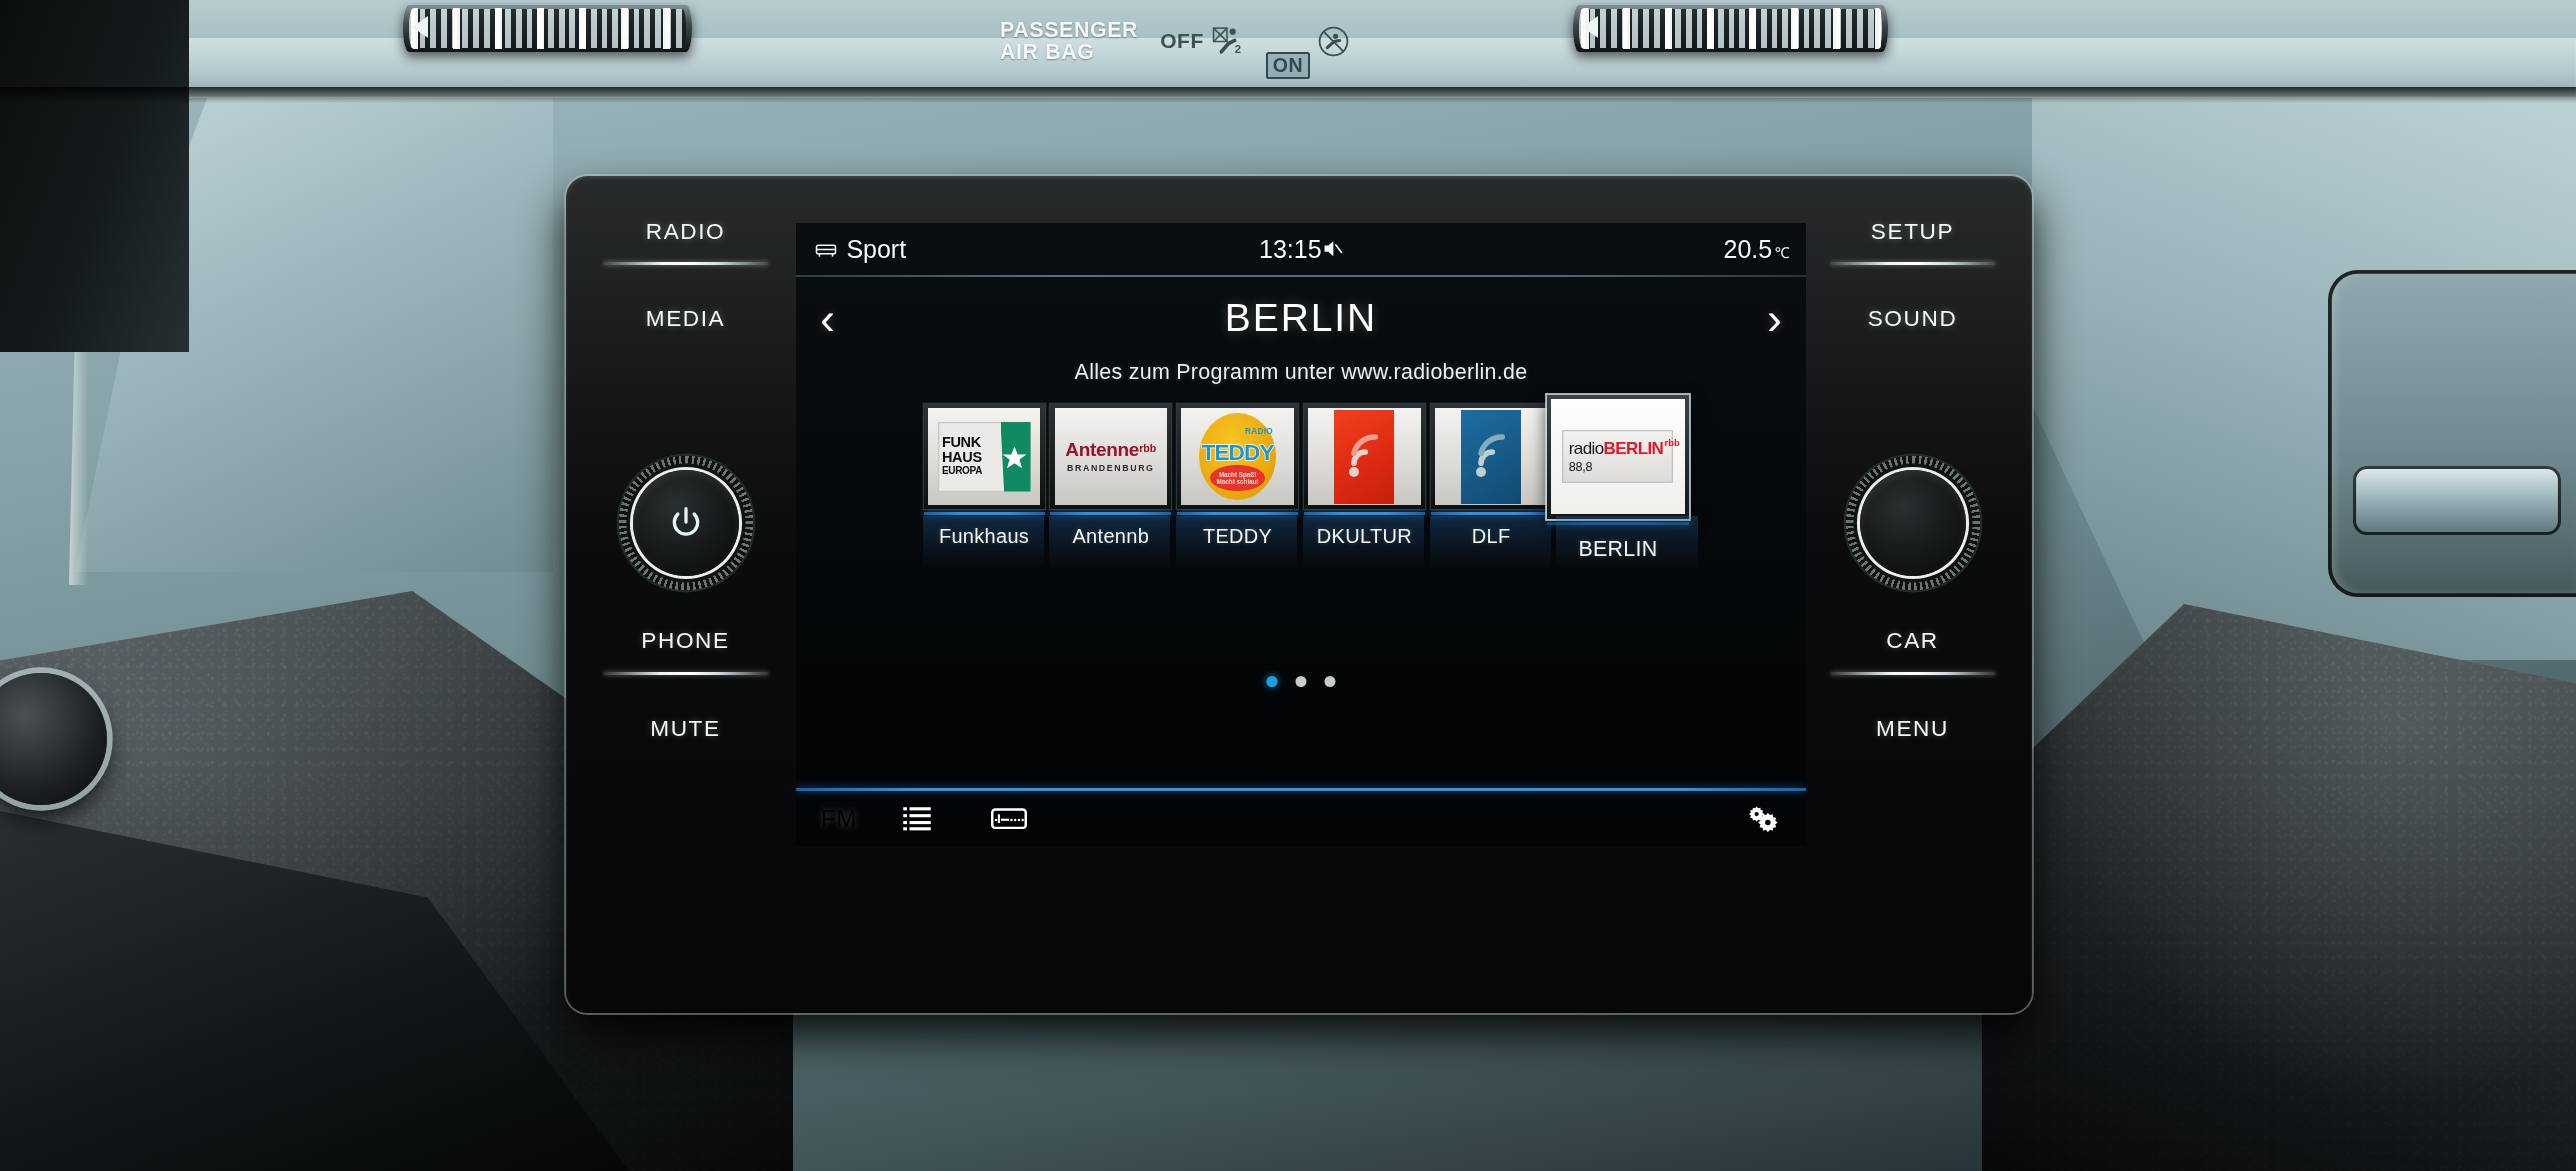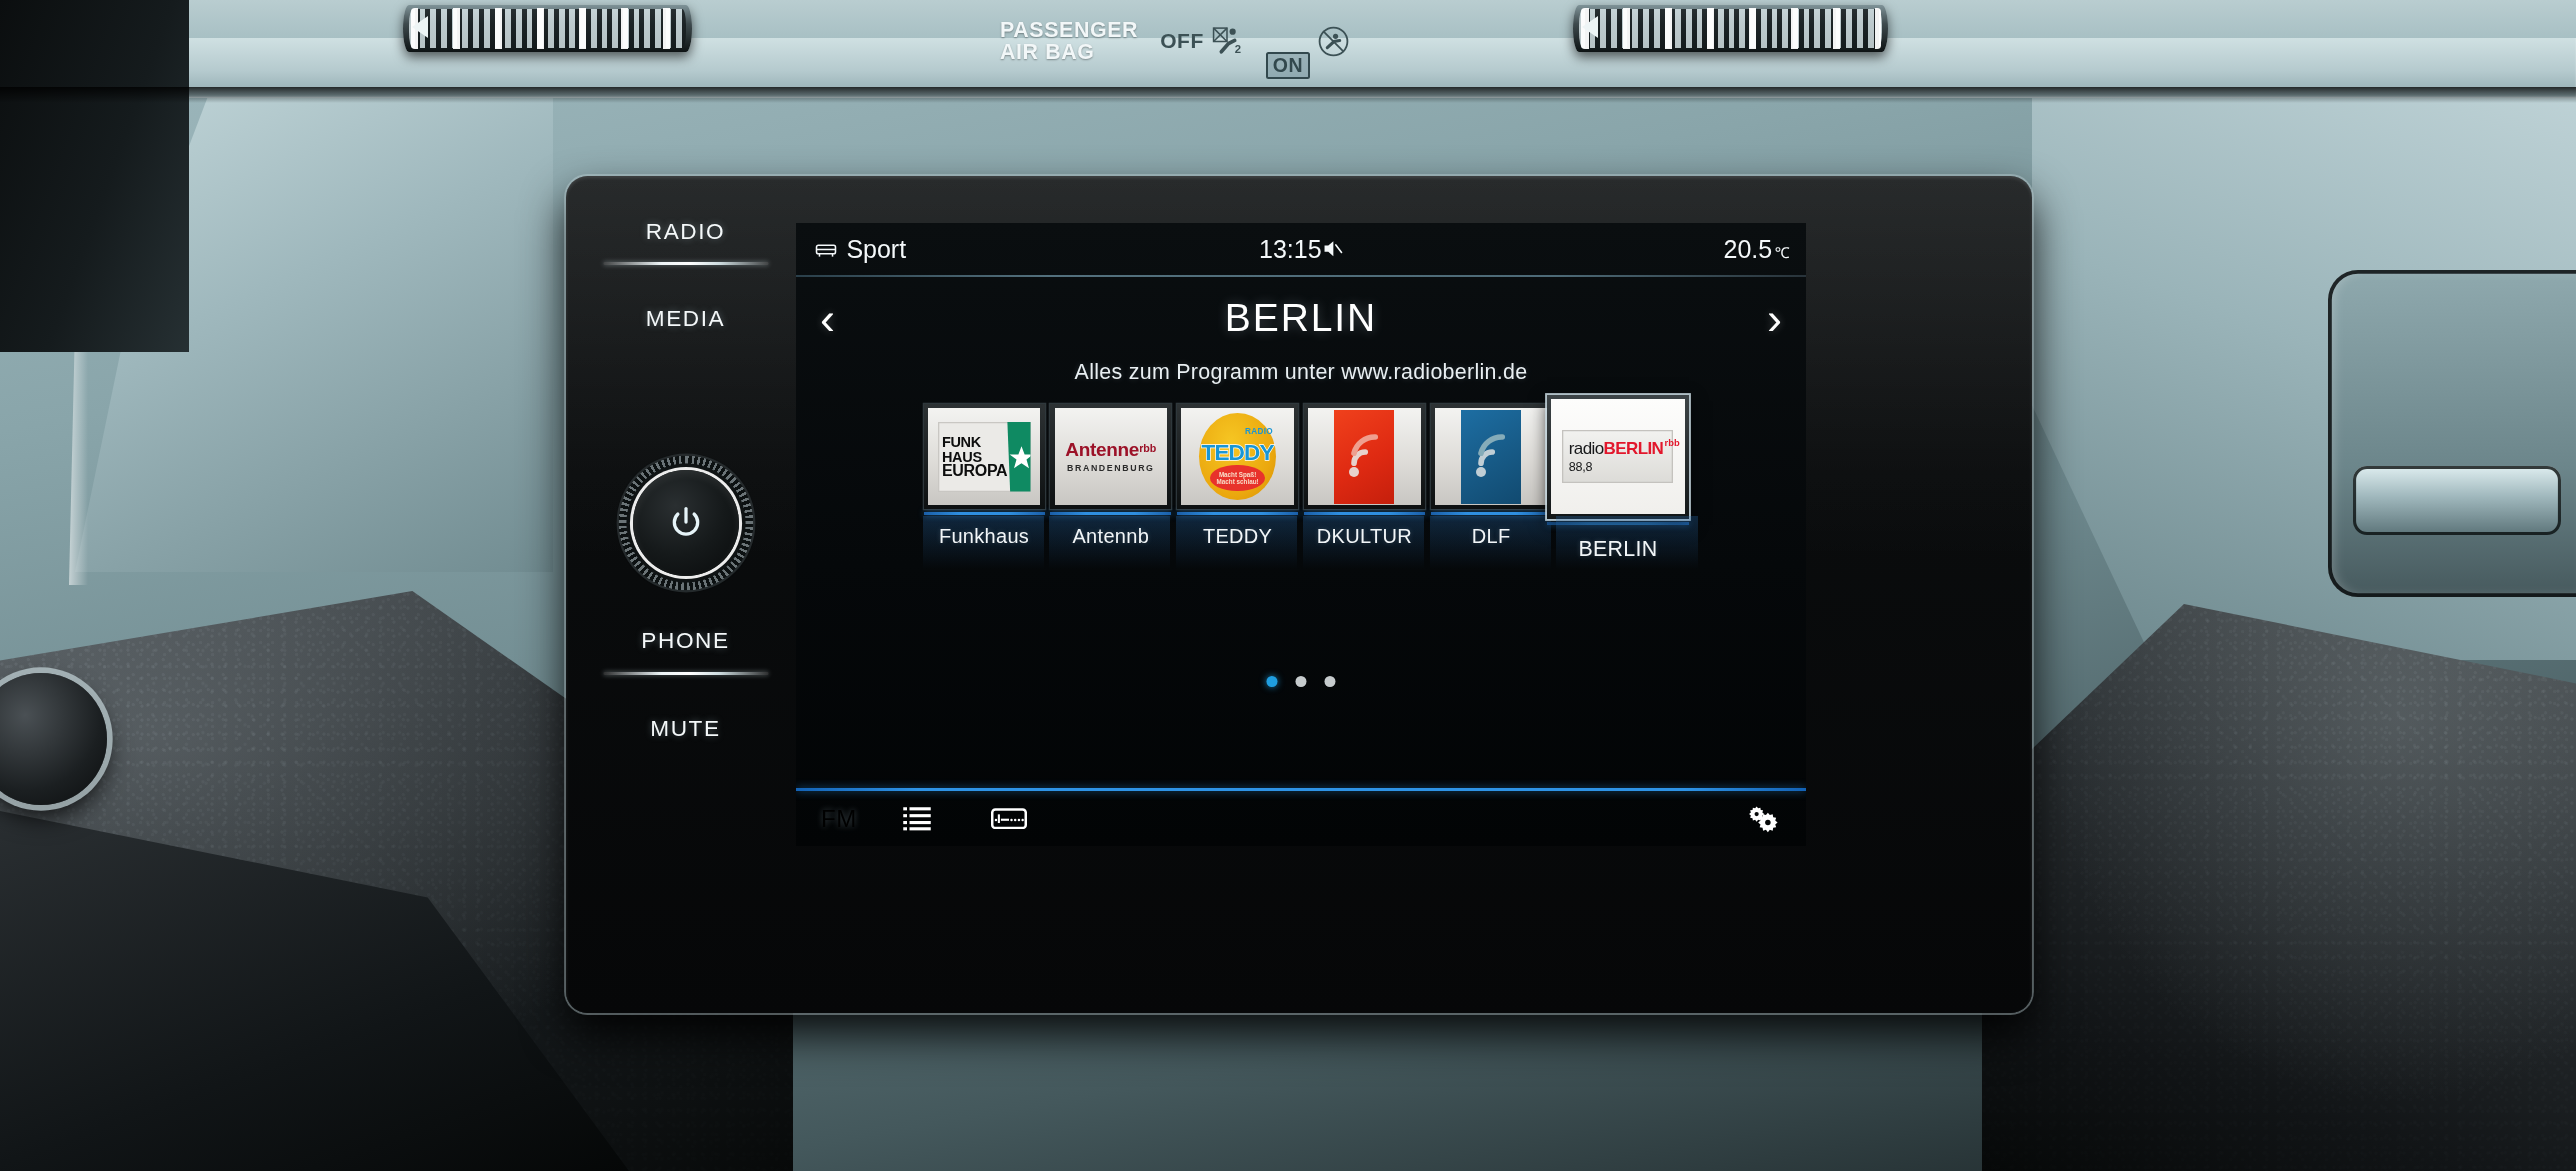--- a/index.html
+++ b/index.html
@@ -190,21 +190,21 @@
   .preset.selected .preset-underline{width:142px;height:3.1px;}
   .preset.selected .preset-glow{width:142px;}
   .preset.selected .preset-name{margin-top:12.6px;font-size:21.4px;}
 
   
   .art-funkhaus{display:flex;align-items:stretch;width:93px;height:70px;
     background:#ebeae7;box-shadow:inset 0 0 0 1.3px #c9c7c3;}
   .fh-words{flex:1;display:flex;flex-direction:column;justify-content:center;
     padding-left:4.4px;gap:0.6px;}
   .fh-words span{font-weight:bold;color:#0d0d0d;font-size:14.5px;line-height:14.5px;letter-spacing:-0.3px;}
-  .fh-words span.small{font-size:16px;line-height:12.6px;}
+  .fh-words span.small{font-size:10px;line-height:12.6px;}
   .fh-mark{width:30px;position:relative;background:#0f8a62;
     clip-path:polygon(0 0,100% 0,100% 100%,12% 100%);}
   .fh-star{position:absolute;left:1.3px;top:34%;width:25px;height:25px;fill:#ffffff;}
 
   .art-antenne{text-align:center;line-height:1;}
   .ant-main{font-size:19px;color:#9c1228;font-weight:bold;letter-spacing:-0.3px;
     position:relative;display:inline-block;}
   .ant-sup{font-size:10.7px;color:#9c1228;font-weight:bold;vertical-align:super;}
   .ant-sub{display:block;margin-top:5px;font-size:8.8px;color:#2b2b2b;
     letter-spacing:1.6px;font-weight:bold;}
@@ -334,20 +334,31 @@
         <svg class="power-glyph" viewBox="0 0 40 40">
           <path d="M11 10 A13 13 0 1 0 29 10" fill="none" stroke="#e6f4f8" stroke-width="3.6" stroke-linecap="round"></path>
           <line x1="20" y1="4" x2="20" y2="19" stroke="#e6f4f8" stroke-width="3.6" stroke-linecap="round"></line>
         </svg>
       </div>
       <div class="hw-label" style="top:452px;">PHONE</div>
       <div class="hw-line" style="top:496px;"></div>
       <div class="hw-label" style="top:540px;">MUTE</div>
     </div>
 
+    <div class="hw-col right">
+      <div class="hw-label" style="top:43px;">SETUP</div>
+      <div class="hw-line" style="top:86px;"></div>
+      <div class="hw-label" style="top:130px;">SOUND</div>
+      <div class="knob" style="top:294px;">
+        <div class="knob-ridges"></div>
+      </div>
+      <div class="hw-label" style="top:452px;">CAR</div>
+      <div class="hw-line" style="top:496px;"></div>
+      <div class="hw-label" style="top:540px;">MENU</div>
+    </div>
   </div>
 
   <div class="lcd">
 
     <div class="statusbar">
       <div class="sb-left">
         <svg width="24" height="19" viewBox="0 0 40 32">
           <rect x="4" y="9" width="32" height="14" rx="3" fill="none" stroke="#f4f8fa" stroke-width="2.6"></rect>
           <line x1="4" y1="16" x2="36" y2="16" stroke="#f4f8fa" stroke-width="2.6"></line>
           <line x1="9" y1="23" x2="9" y2="28" stroke="#f4f8fa" stroke-width="2.6"></line>

